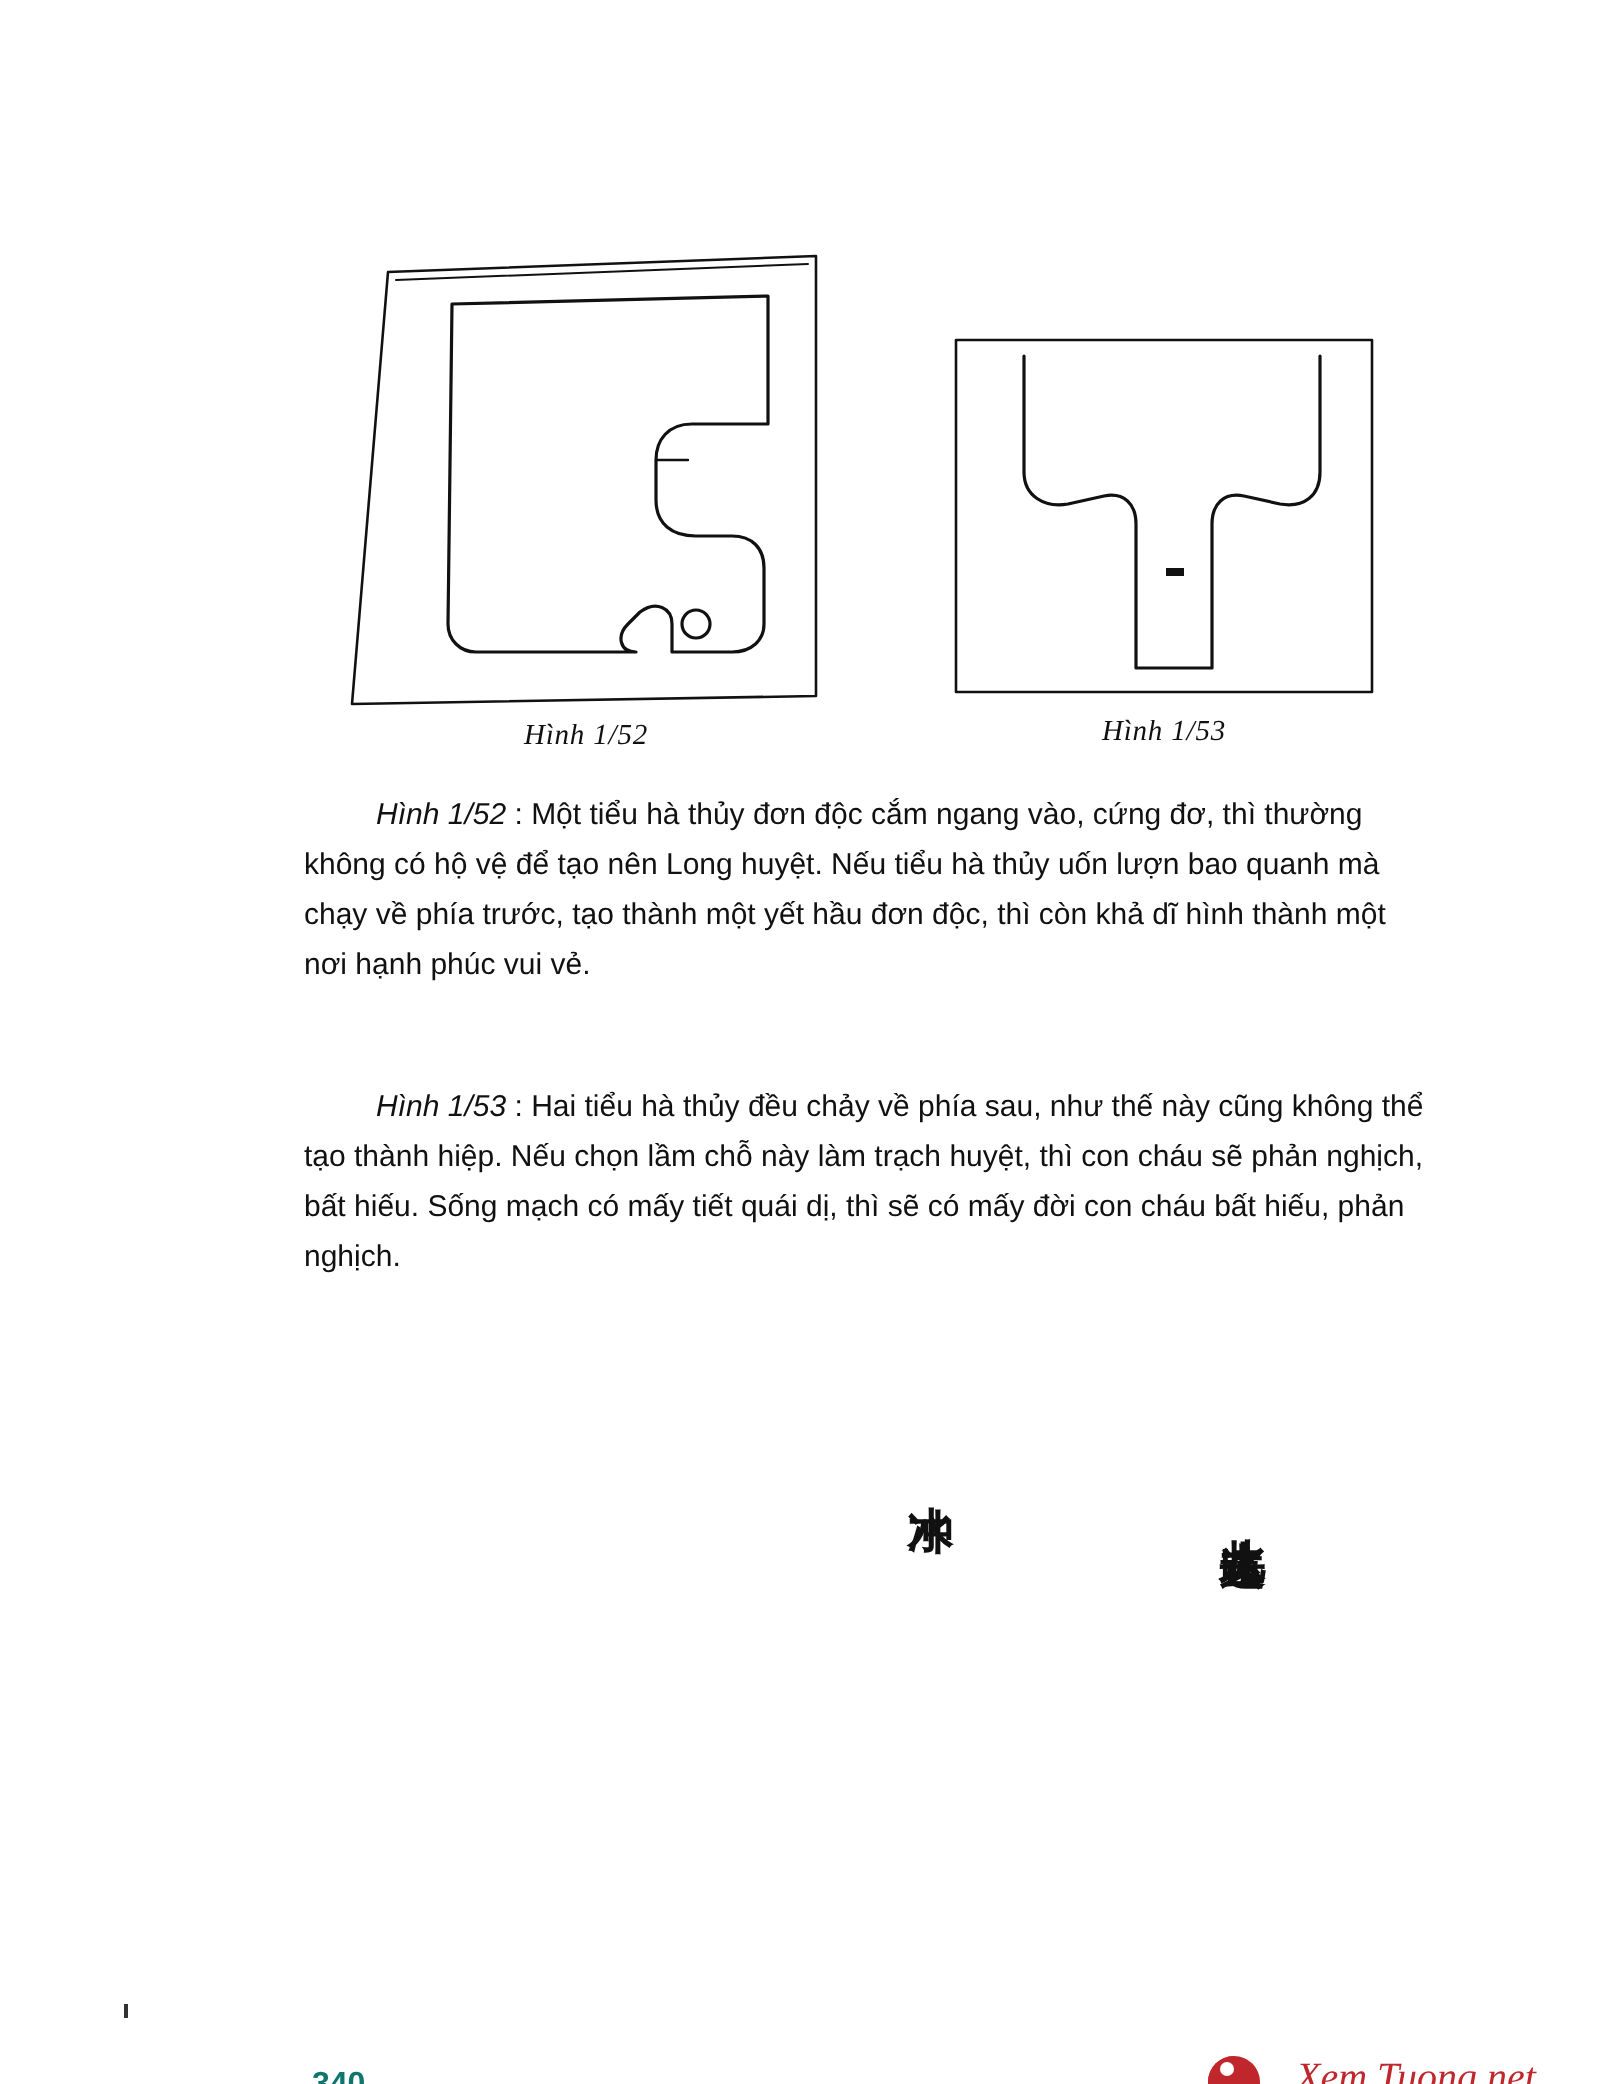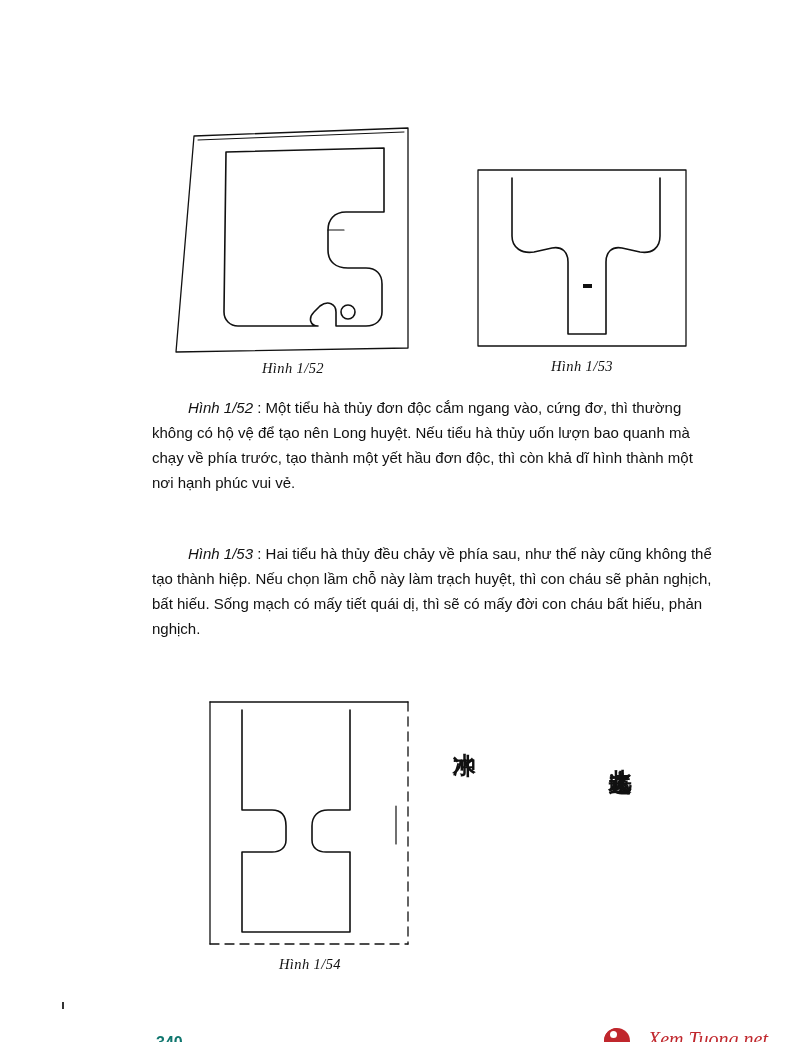--- a/index.html
+++ b/index.html
@@ -212,51 +212,20 @@
   </div>
 
   <p class="para" id="para-52">
     <span class="indent"></span><i>Hình 1/52</i><span> : </span><span>Một tiểu hà thủy đơn độc cắm ngang vào, cứng đơ, thì thường không có hộ vệ để tạo nên Long huyệt. Nếu tiểu hà thủy uốn lượn bao quanh mà chạy về phía trước, tạo thành một yết hầu đơn độc, thì còn khả dĩ hình thành một nơi hạnh phúc vui vẻ.</span>
   </p>
 
   <p class="para" id="para-53">
     <span class="indent"></span><i>Hình 1/53</i><span> : </span><span>Hai tiểu hà thủy đều chảy về phía sau, như thế này cũng không thể tạo thành hiệp. Nếu chọn lầm chỗ này làm trạch huyệt, thì con cháu sẽ phản nghịch, bất hiếu. Sống mạch có mấy tiết quái dị, thì sẽ có mấy đời con cháu bất hiếu, phản nghịch.</span>
   </p>
 
-  <div class="fig" id="fig-54">
-    <svg width="220" height="258" viewBox="0 0 220 258">
-      <g fill="none" stroke="#111" stroke-width="1.6" stroke-linecap="round" stroke-linejoin="round">
-
-        <path d="M10,8 L208,8" stroke-width="1.3"></path>
-        <path d="M10,8 L10,250" stroke-width="1.3"></path>
-        <path d="M10,250 L208,250" stroke-width="1.3" stroke-dasharray="9 6"></path>
-        <path d="M208,8 L208,250" stroke-width="1.3" stroke-dasharray="9 6"></path>
-
-        <path d="M42,16
-                 L42,116
-                 L72,116
-                 C82,116 86,122 86,132
-                 L86,146
-                 C86,154 80,158 72,158
-                 L42,158
-                 L42,238
-                 L150,238
-                 L150,158
-                 L126,158
-                 C118,158 112,154 112,146
-                 L112,132
-                 C112,122 118,116 128,116
-                 L150,116
-                 L150,16"></path>
-
-        <path d="M196,112 L196,150" stroke-width="1.2"></path>
-      </g>
-    </svg>
-    <div class="fig-caption">Hình 1/54</div>
-  </div>
 
 
   <div class="cjk-vert" id="cjk-1">水冲</div>
   <div class="cjk-vert" id="cjk-2">此水去遠</div>
 
   <div class="dot"></div>
 
   <div id="page-number">340</div>
 
   <div id="watermark">

